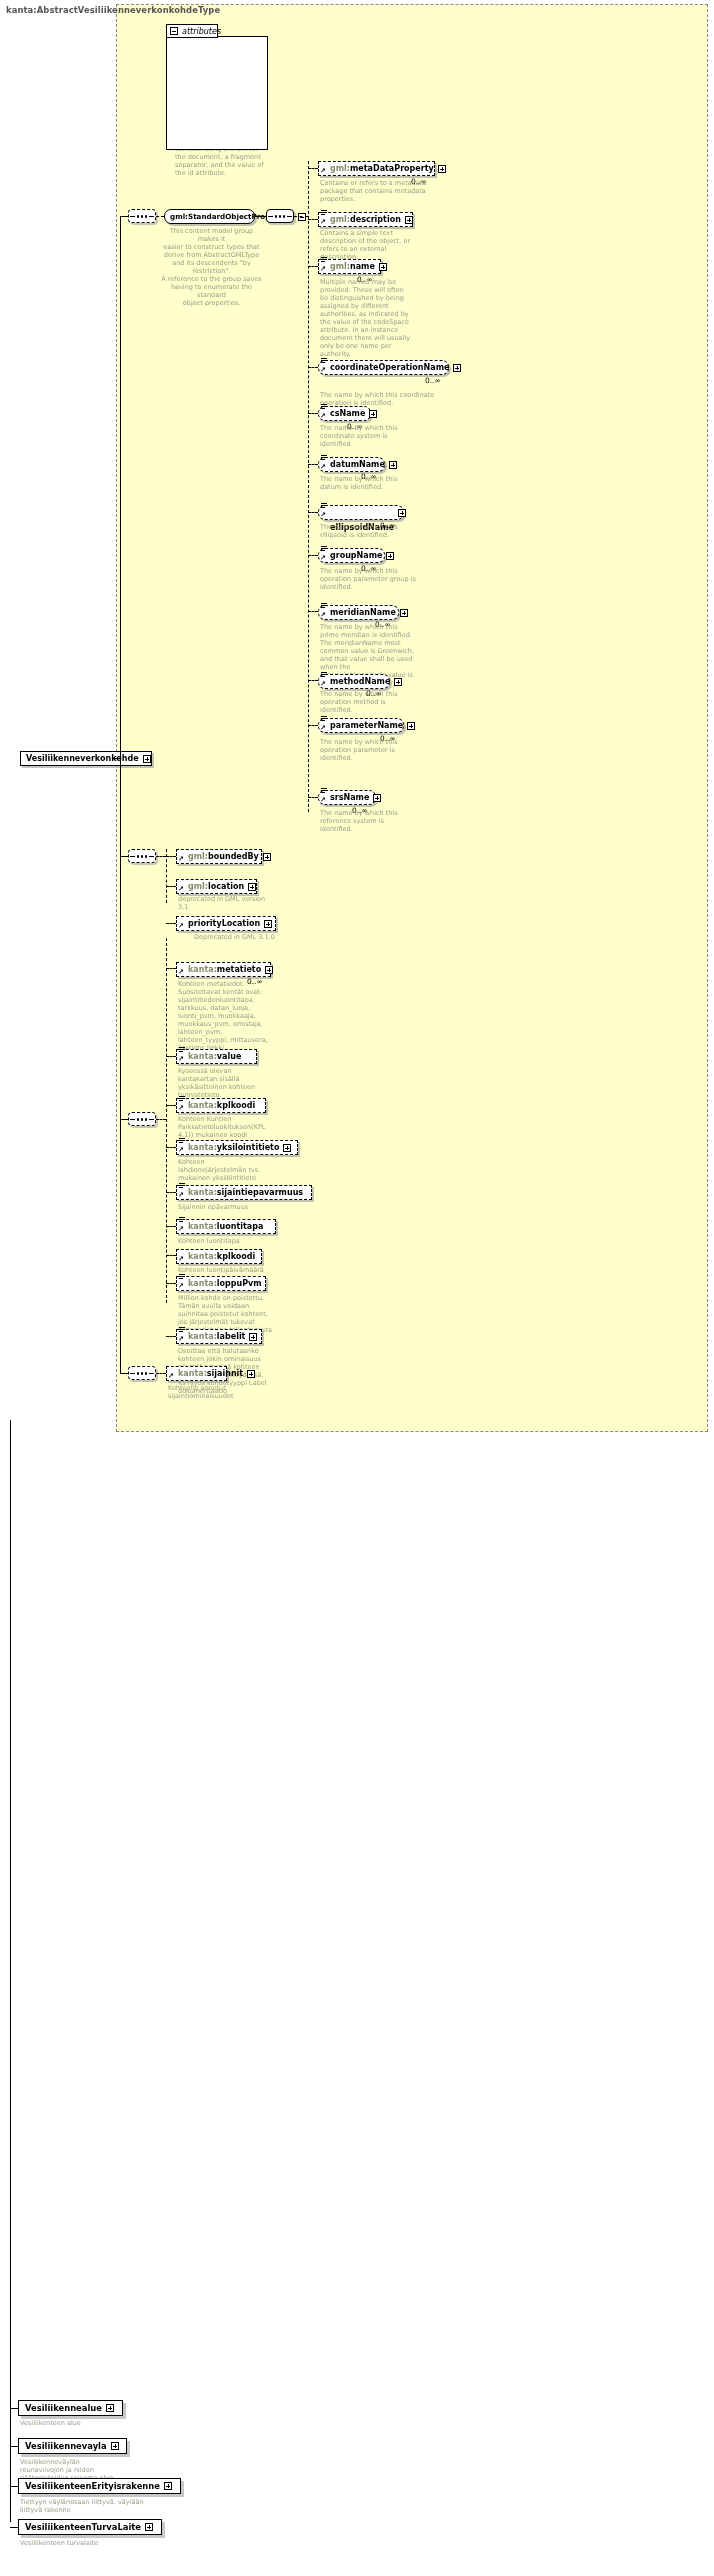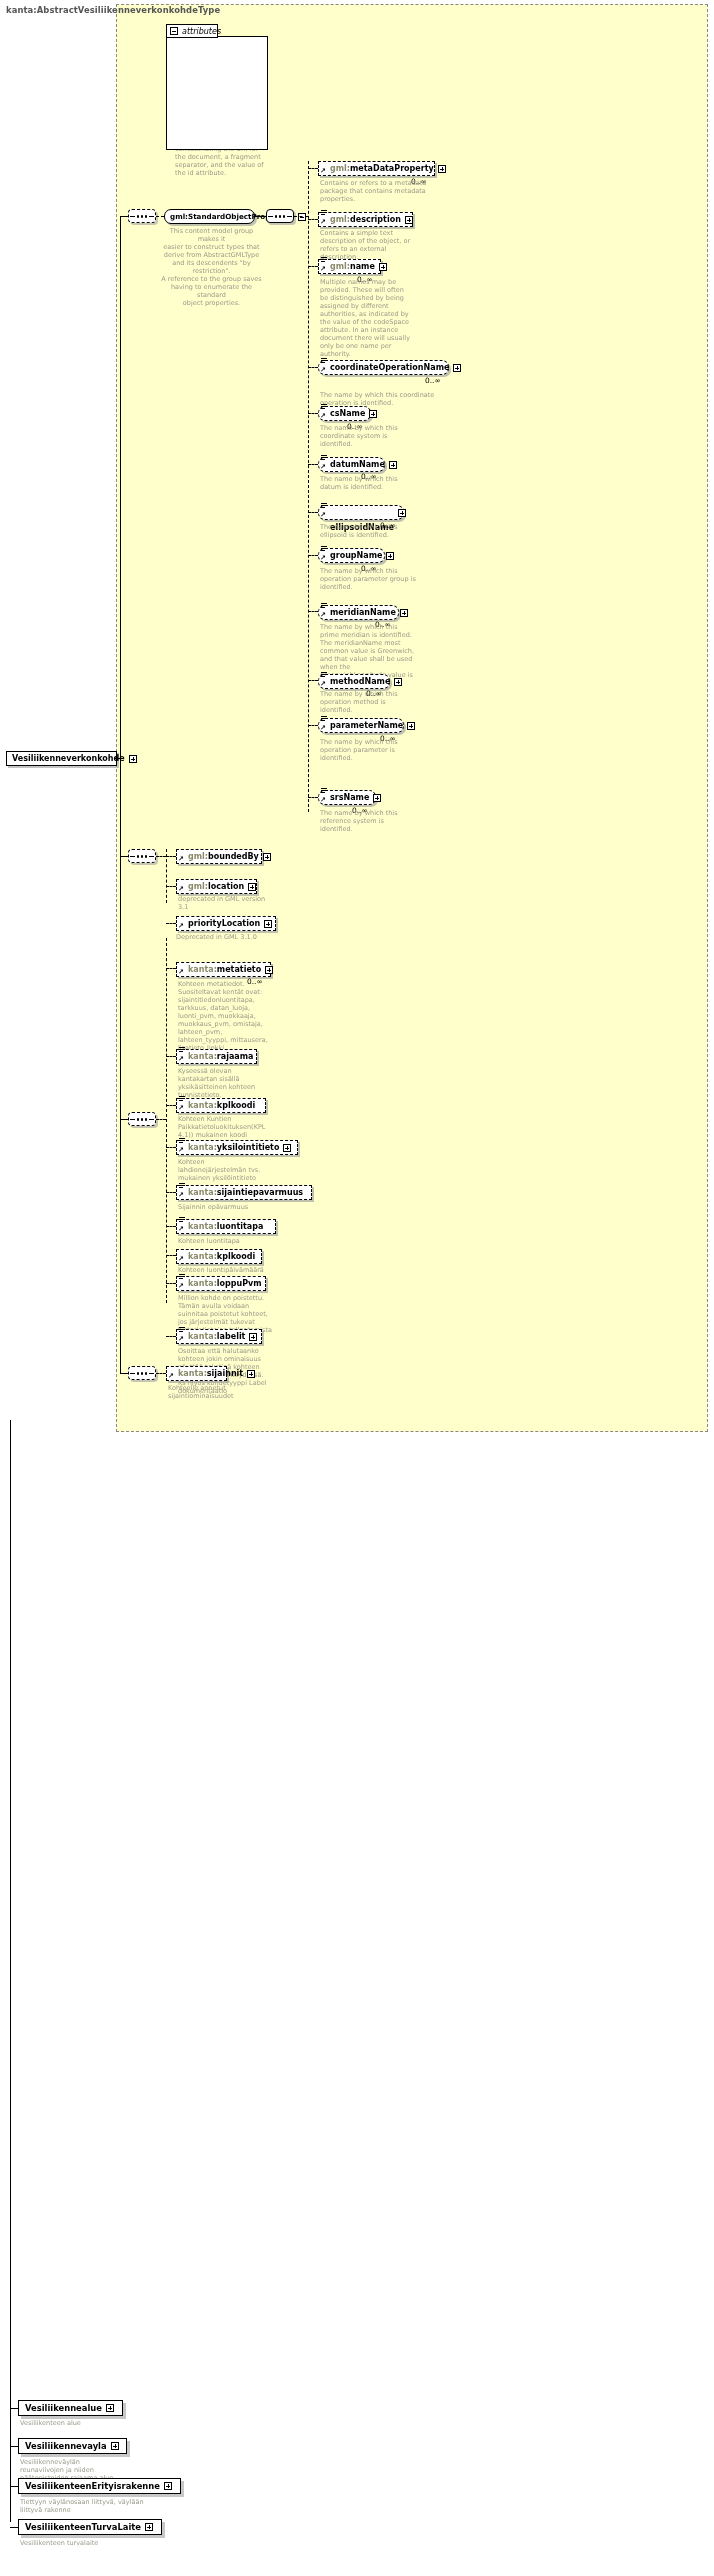--- a/index.html
+++ b/index.html
@@ -223,21 +223,21 @@
   }
 </style>
 </head>
 <body>
 
 <div id="page">
 
   <div class="type-box"></div>
   <div class="type-title">kanta:AbstractVesiliikenneverkonkohdeType</div>
 
-  <div class="root-node" style="left:6px; top:751px; width:111px;">
+  <div class="root-node" style="left:20px; top:751px; width:132px;">
     <span class="lbl">Vesiliikenneverkonkohde</span>
     <span class="ctrl plus"></span>
   </div>
 
   <div class="ln h-solid" style="left:114px; top:758px; width:6px;"></div>
 
   <div class="attr-tab" style="left:166px; top:24px; width:52px;">
     <span class="ctrl" style="margin-left:0; margin-right:4px;"></span>
     <span>attributes</span>
   </div>
@@ -503,21 +503,21 @@
         <span class="ctrl plus"></span>
       </div>
       <div class="doc" style="left:178px; top:895px; width:128px;">deprecated in GML version
 3.1</div>
       <div class="ln h-dash" style="left:166px; top:923px; width:10px;"></div>
       <div class="node dashed" style="left:176px; top:916px; width:100px;">
         <span class="ref-arrow">↗</span>
         <span class="lbl" style="margin-left:6px;">priorityLocation</span>
         <span class="ctrl plus"></span>
       </div>
-      <div class="doc" style="left:176px; top:933px; width:128px;">Deprecated in GML 3.1.0</div>
+      <div class="doc" style="left:194px; top:933px; width:128px;">Deprecated in GML 3.1.0</div>
     </div>
 
   <div class="compositor dashed" style="left:128px; top:1112px;">
     <div class="bar-l"></div>
     <div class="dots">
         <b></b>
         <b></b>
         <b></b>
       </div>
     <div class="bar-r"></div>
@@ -543,21 +543,21 @@
 lahteen_tyyppi, mittausera,
 lisatieto_linkki</div>
       <div class="ln h-dash" style="left:166px; top:1056px; width:10px;"></div>
       <div class="node dashed" style="left:176px; top:1049px; width:81px;">
         <span class="seq-tick">
           <i></i>
           <i></i>
           <i></i>
         </span>
         <span class="ref-arrow">↗</span>
-        <span class="lbl" style="margin-left:6px;"><span class="ns">kanta:</span><span>rajaama</span></span>
+        <span class="lbl" style="margin-left:6px;"><span class="ns">kanta:</span><span>value</span></span>
       </div>
       <div class="doc" style="left:178px; top:1067px; width:108px;">Kyseessä olevan
 kantakartan sisällä
 yksikäsitteinen kohteen
 tunnistetieto.</div>
       <div class="ln h-dash" style="left:166px; top:1105px; width:10px;"></div>
       <div class="node dashed" style="left:176px; top:1098px; width:90px;">
         <span class="seq-tick">
           <i></i>
           <i></i>

